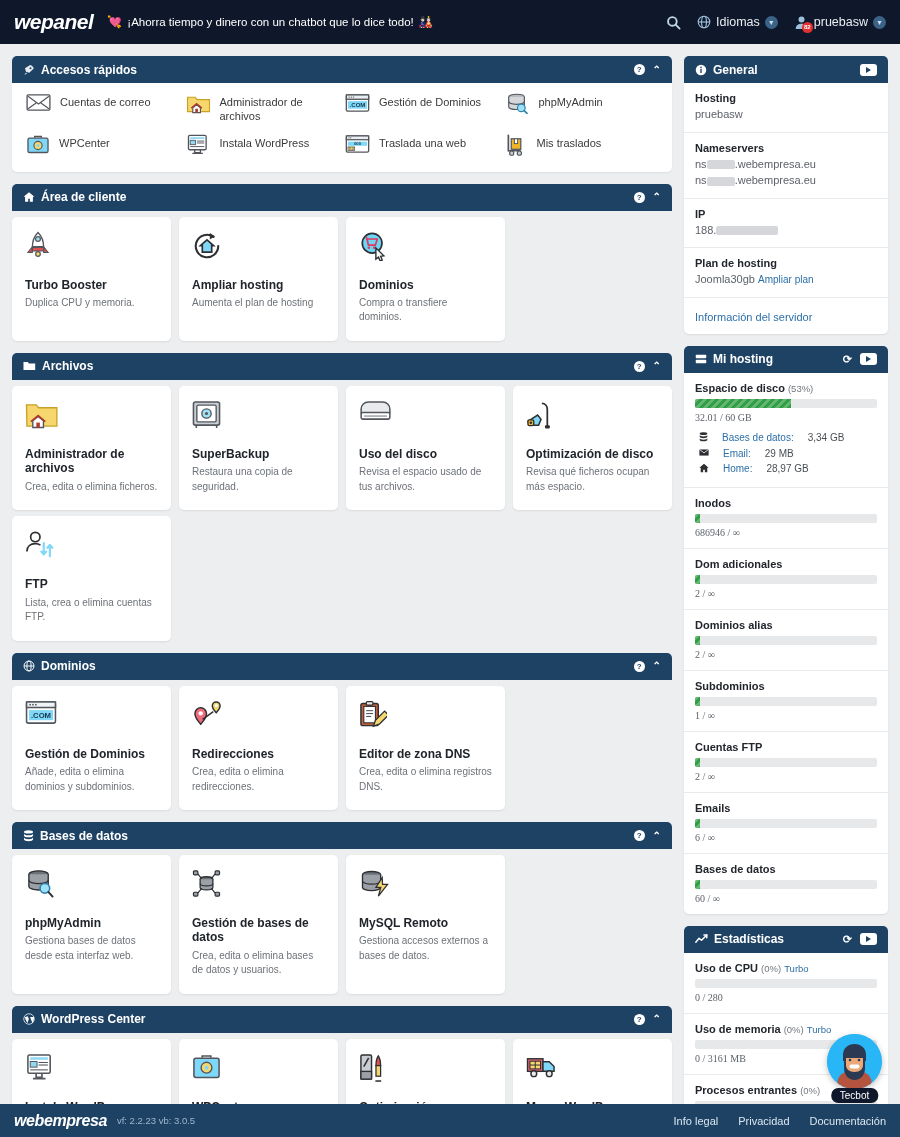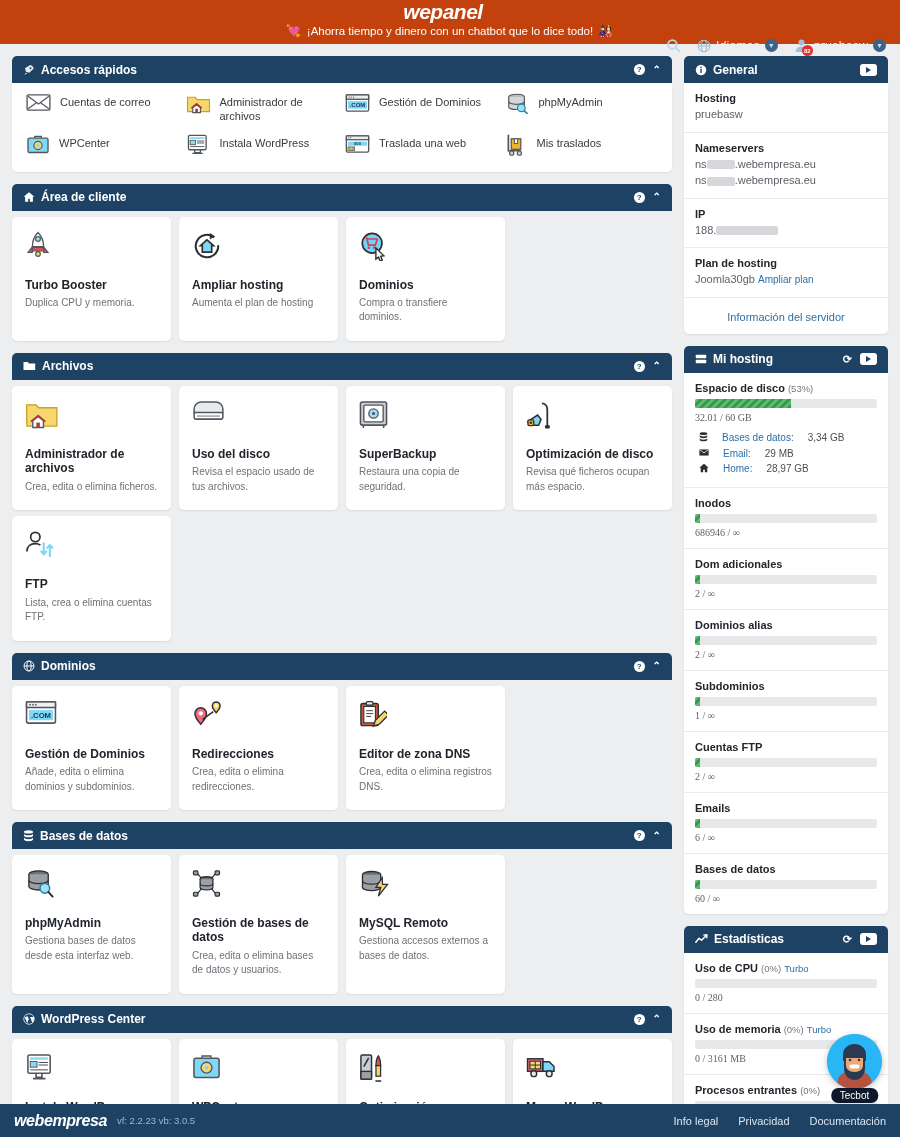--- a/index.html
+++ b/index.html
@@ -6,23 +6,23 @@
   html, body {
     width: 900px; height: 1137px;
     font-family: "Liberation Sans", sans-serif;
     background: #eceef0;
     overflow: hidden;
   }
   body { position: relative; }
 
   
   .topbar {
-    height: 44px; background: #c2410c; color: #fff;
+    height: 44px; background: #0f172a; color: #fff;
     display: flex; align-items: center; padding: 0 14px;
-    position: relative; z-index: 5; flex-direction: column;
+    position: relative; z-index: 5;
   }
   .brand {
     font-size: 21px; font-weight: bold; font-style: italic;
     letter-spacing: -0.5px; color: #fff; margin-right: 14px;
   }
   .promo { display: flex; align-items: center; gap: 5px; font-size: 11.5px; color: #fff; }
   .promo .emo { font-size: 12px; }
   .topbar-right { margin-left: auto; display: flex; align-items: center; gap: 16px; }
   .tb-item { display: flex; align-items: center; gap: 5px; font-size: 12.5px; color: #e9eef3; cursor: pointer; }
   .tb-item .caret {
@@ -99,21 +99,21 @@
   .card .c-title { font-size: 12px; font-weight: bold; color: #20242b; line-height: 1.2; margin-bottom: 4px; }
   .card .c-desc { font-size: 10px; color: #6d7278; line-height: 1.45; }
 
   
   .side-panel { margin-bottom: 12px; }
   .side-body {
     background: #fff; border-radius: 0 0 5px 5px;
     box-shadow: 0 1px 2px rgba(0,0,0,.08);
   }
   .side-row { padding: 9px 11px; border-bottom: 1px solid #e8eaec; }
-  .side-row:last-child { border-bottom: none; text-align: center; }
+  .side-row:last-child { border-bottom: none; }
   .sr-label { font-size: 11px; font-weight: bold; color: #22262c; margin-bottom: 2px; }
   .sr-val { font-size: 11px; color: #5c6169; line-height: 1.5; }
   .redact { display: inline-block; background: #d5d7da; border-radius: 2px; vertical-align: middle; height: 9px; }
   .link { color: #2c6fa8; font-size: 10px; cursor: pointer; }
   .link-lg { color: #2c6fa8; font-size: 11px; cursor: pointer; }
 
   .meter-row { padding: 9px 11px 10px; border-bottom: 1px solid #e8eaec; }
   .meter-row:last-child { border-bottom: none; }
   .m-title { font-size: 11px; font-weight: bold; color: #22262c; margin-bottom: 5px; }
   .m-title .pct { font-weight: normal; font-size: 9.5px; color: #73787f; }
@@ -394,41 +394,41 @@
                 <path d="M8 28.5v-7l5.5-4.4 5.5 4.4v7z" fill="#fff" stroke="#52565c" stroke-width="1.4"></path>
                 <path d="M6 22.3l7.5-6.2 7.5 6.2" fill="none" stroke="#b03a2e" stroke-width="1.8"></path>
                 <rect x="11.7" y="23.4" width="3.6" height="5.1" fill="#b03a2e"></rect>
               </svg>
           </div>
           <div class="c-title">Administrador de archivos</div>
           <div class="c-desc">Crea, edita o elimina ficheros.</div>
         </div>
         <div class="card">
           <div class="c-icon">
-            <svg width="33" height="22" viewBox="0 0 34 23">
-                <path d="M2 9.5C2 5.4 5.4 2 9.5 2h15C28.6 2 32 5.4 32 9.5v4H2z" fill="#e8eaec" stroke="#52565c" stroke-width="1.6"></path>
-                <rect x="2" y="13" width="30" height="7" rx="1.6" fill="#fff" stroke="#52565c" stroke-width="1.6"></rect>
-                <line x1="5" y1="16.8" x2="29" y2="16.8" stroke="#9aa0a6" stroke-width="1.5"></line>
-              </svg>
-          </div>
-          <div class="c-title">Uso del disco</div>
-          <div class="c-desc">Revisa el espacio usado de tus archivos.</div>
-        </div>
-        <div class="card">
-          <div class="c-icon">
             <svg width="29" height="29" viewBox="0 0 30 30">
                 <rect x="1.5" y="2" width="27" height="24" rx="2" fill="#c9ced4" stroke="#52565c" stroke-width="1.6"></rect>
                 <rect x="5" y="5.3" width="20" height="17.4" rx="1.4" fill="#fff" stroke="#52565c" stroke-width="1.4"></rect>
                 <circle cx="15" cy="14" r="4.8" fill="#9ee1f7" stroke="#52565c" stroke-width="1.4"></circle>
                 <circle cx="15" cy="14" r="1.6" fill="#52565c"></circle>
                 <path d="M4.5 26.5v2.5M25.5 26.5v2.5" stroke="#52565c" stroke-width="1.6"></path>
               </svg>
           </div>
           <div class="c-title">SuperBackup</div>
           <div class="c-desc">Restaura una copia de seguridad.</div>
+        </div>
+        <div class="card">
+          <div class="c-icon">
+            <svg width="33" height="22" viewBox="0 0 34 23">
+                <path d="M2 9.5C2 5.4 5.4 2 9.5 2h15C28.6 2 32 5.4 32 9.5v4H2z" fill="#e8eaec" stroke="#52565c" stroke-width="1.6"></path>
+                <rect x="2" y="13" width="30" height="7" rx="1.6" fill="#fff" stroke="#52565c" stroke-width="1.6"></rect>
+                <line x1="5" y1="16.8" x2="29" y2="16.8" stroke="#9aa0a6" stroke-width="1.5"></line>
+              </svg>
+          </div>
+          <div class="c-title">Uso del disco</div>
+          <div class="c-desc">Revisa el espacio usado de tus archivos.</div>
         </div>
         <div class="card">
           <div class="c-icon">
             <svg width="31" height="31" viewBox="0 0 32 32">
                 <path d="M22 27V10c0-3.8-2.4-6.6-5.6-6.6" fill="none" stroke="#2d2f33" stroke-width="1.8"></path>
                 <rect x="19.6" y="26" width="5" height="3.4" rx="1" fill="#2d2f33"></rect>
                 <path d="M2 22l10-6.5 3.5 4.5L13 26H4z" fill="#7fd8f7" stroke="#2d2f33" stroke-width="1.6"></path>
                 <rect x="2" y="20.5" width="6" height="6" rx="1.4" fill="#f0b429" stroke="#2d2f33" stroke-width="1.4"></rect>
                 <circle cx="5" cy="23.5" r="1.3" fill="#2d2f33"></circle>
               </svg>

